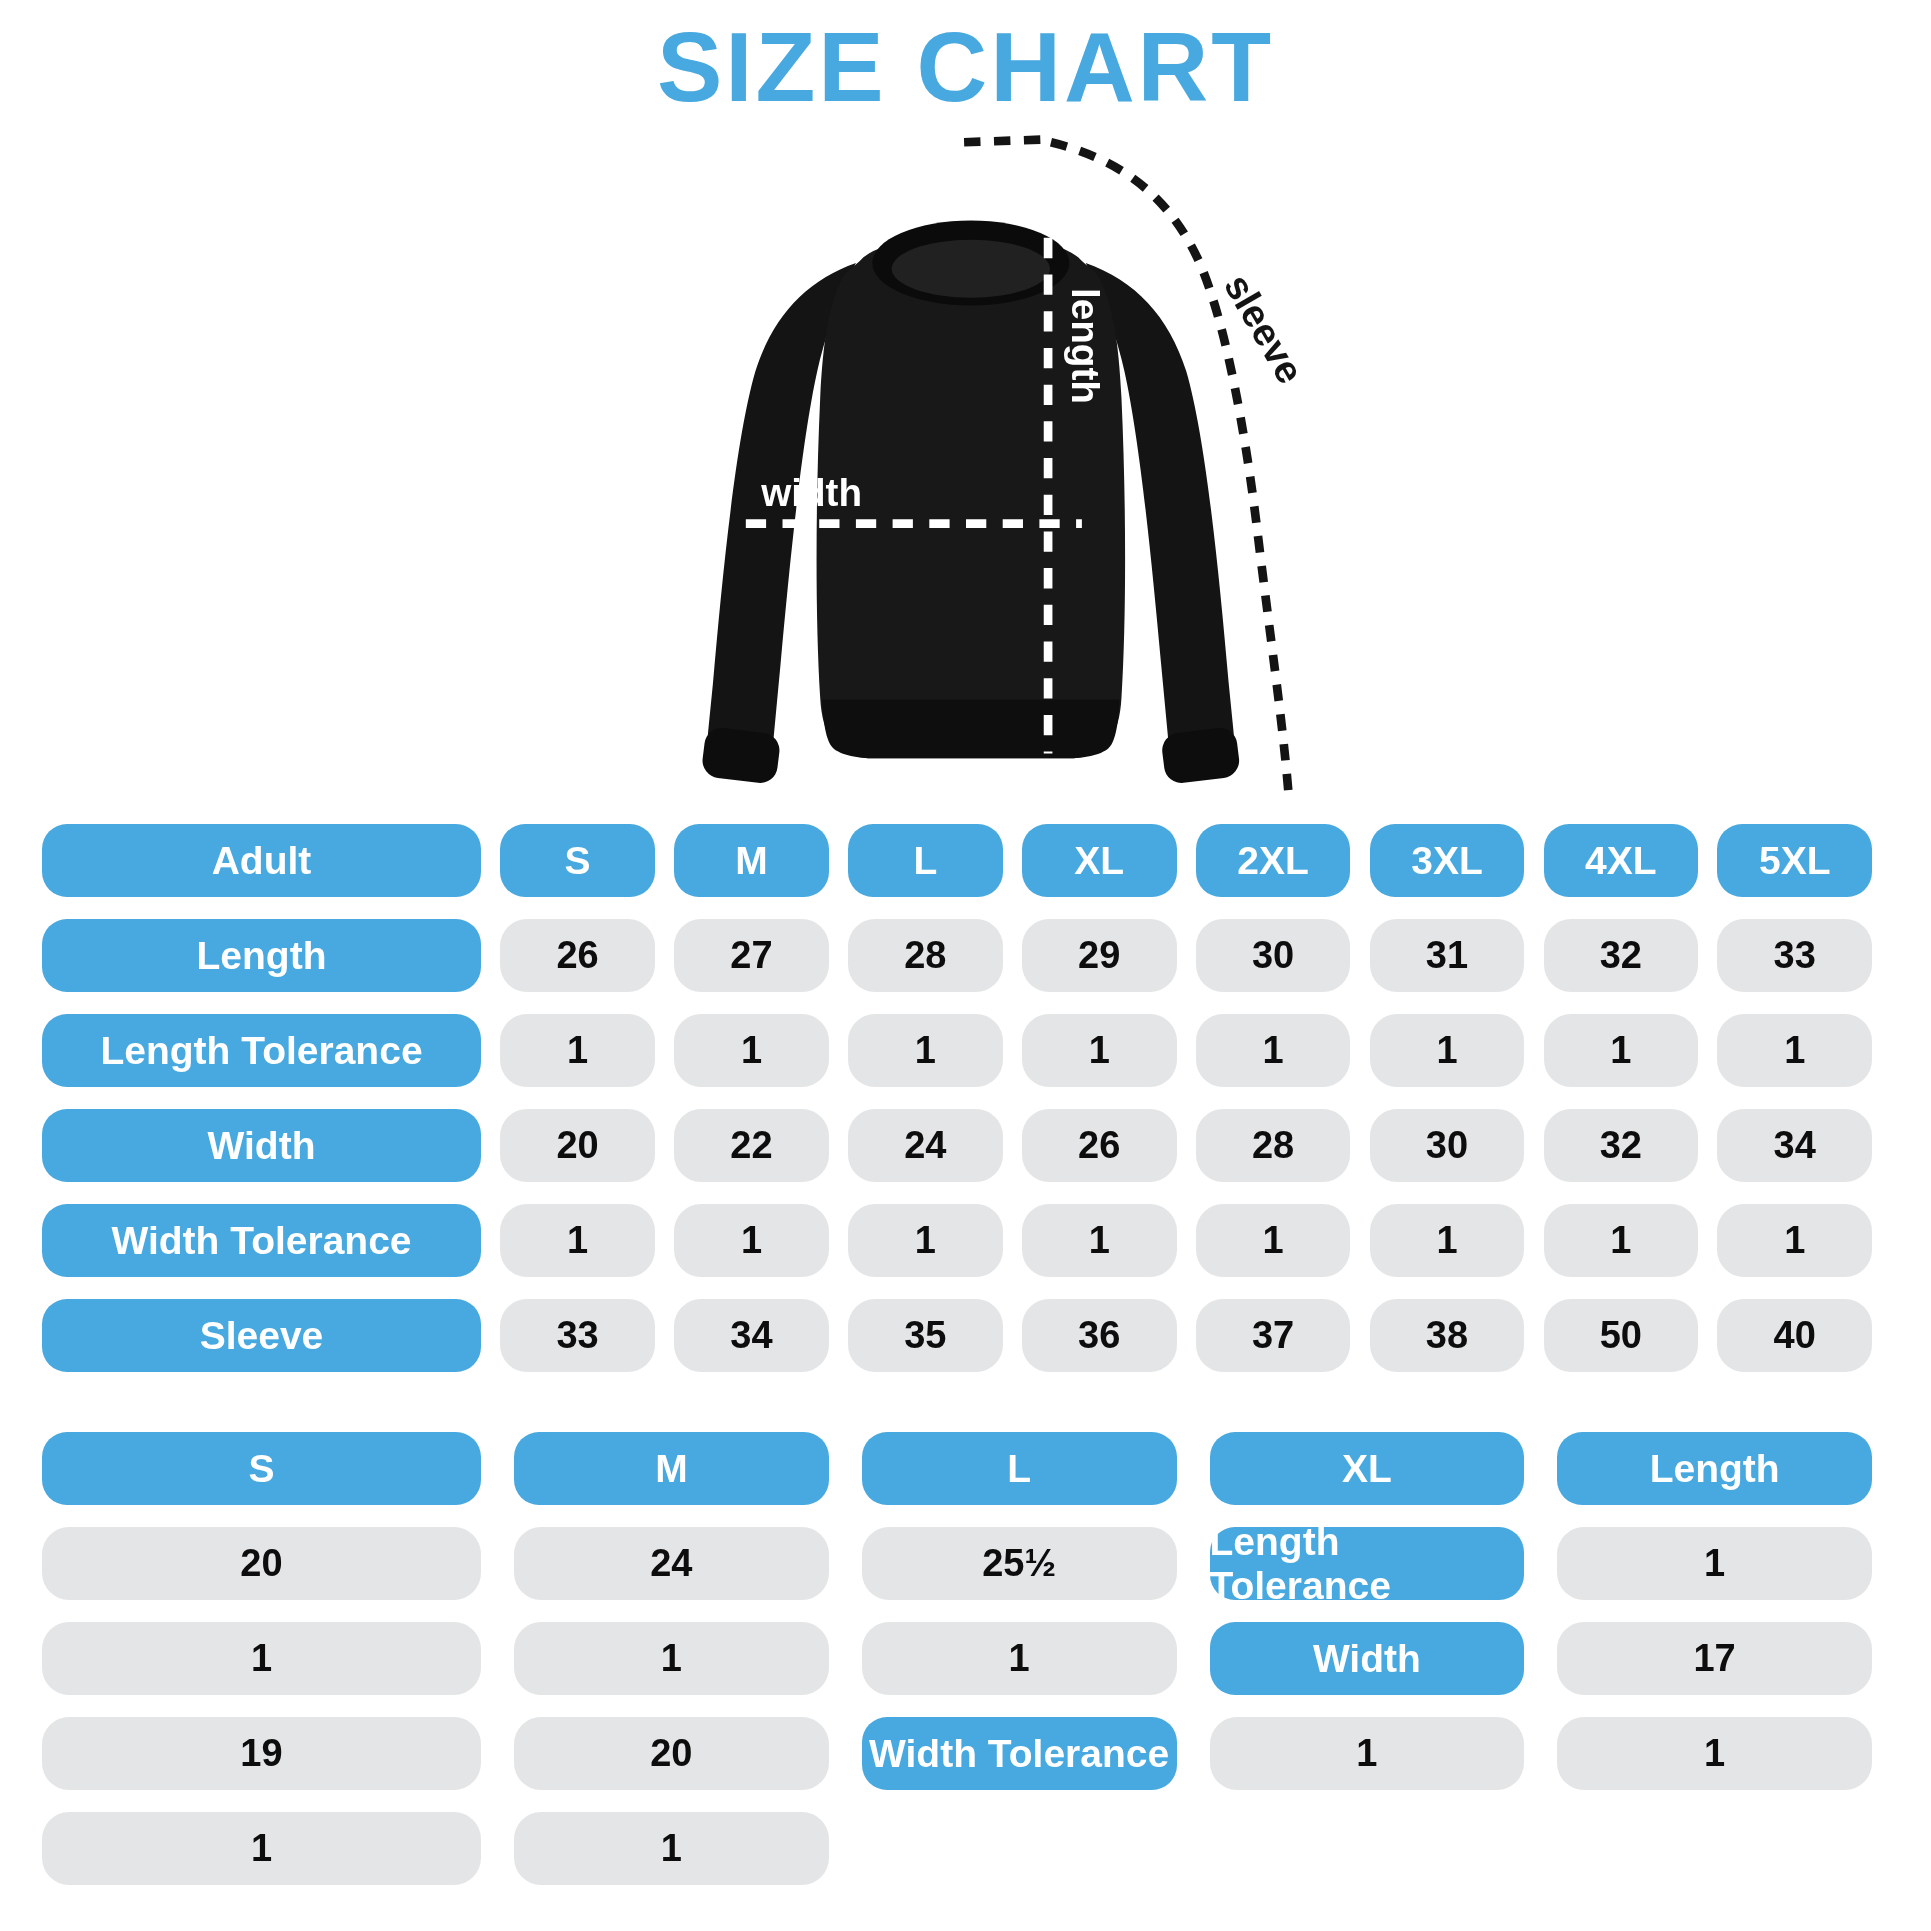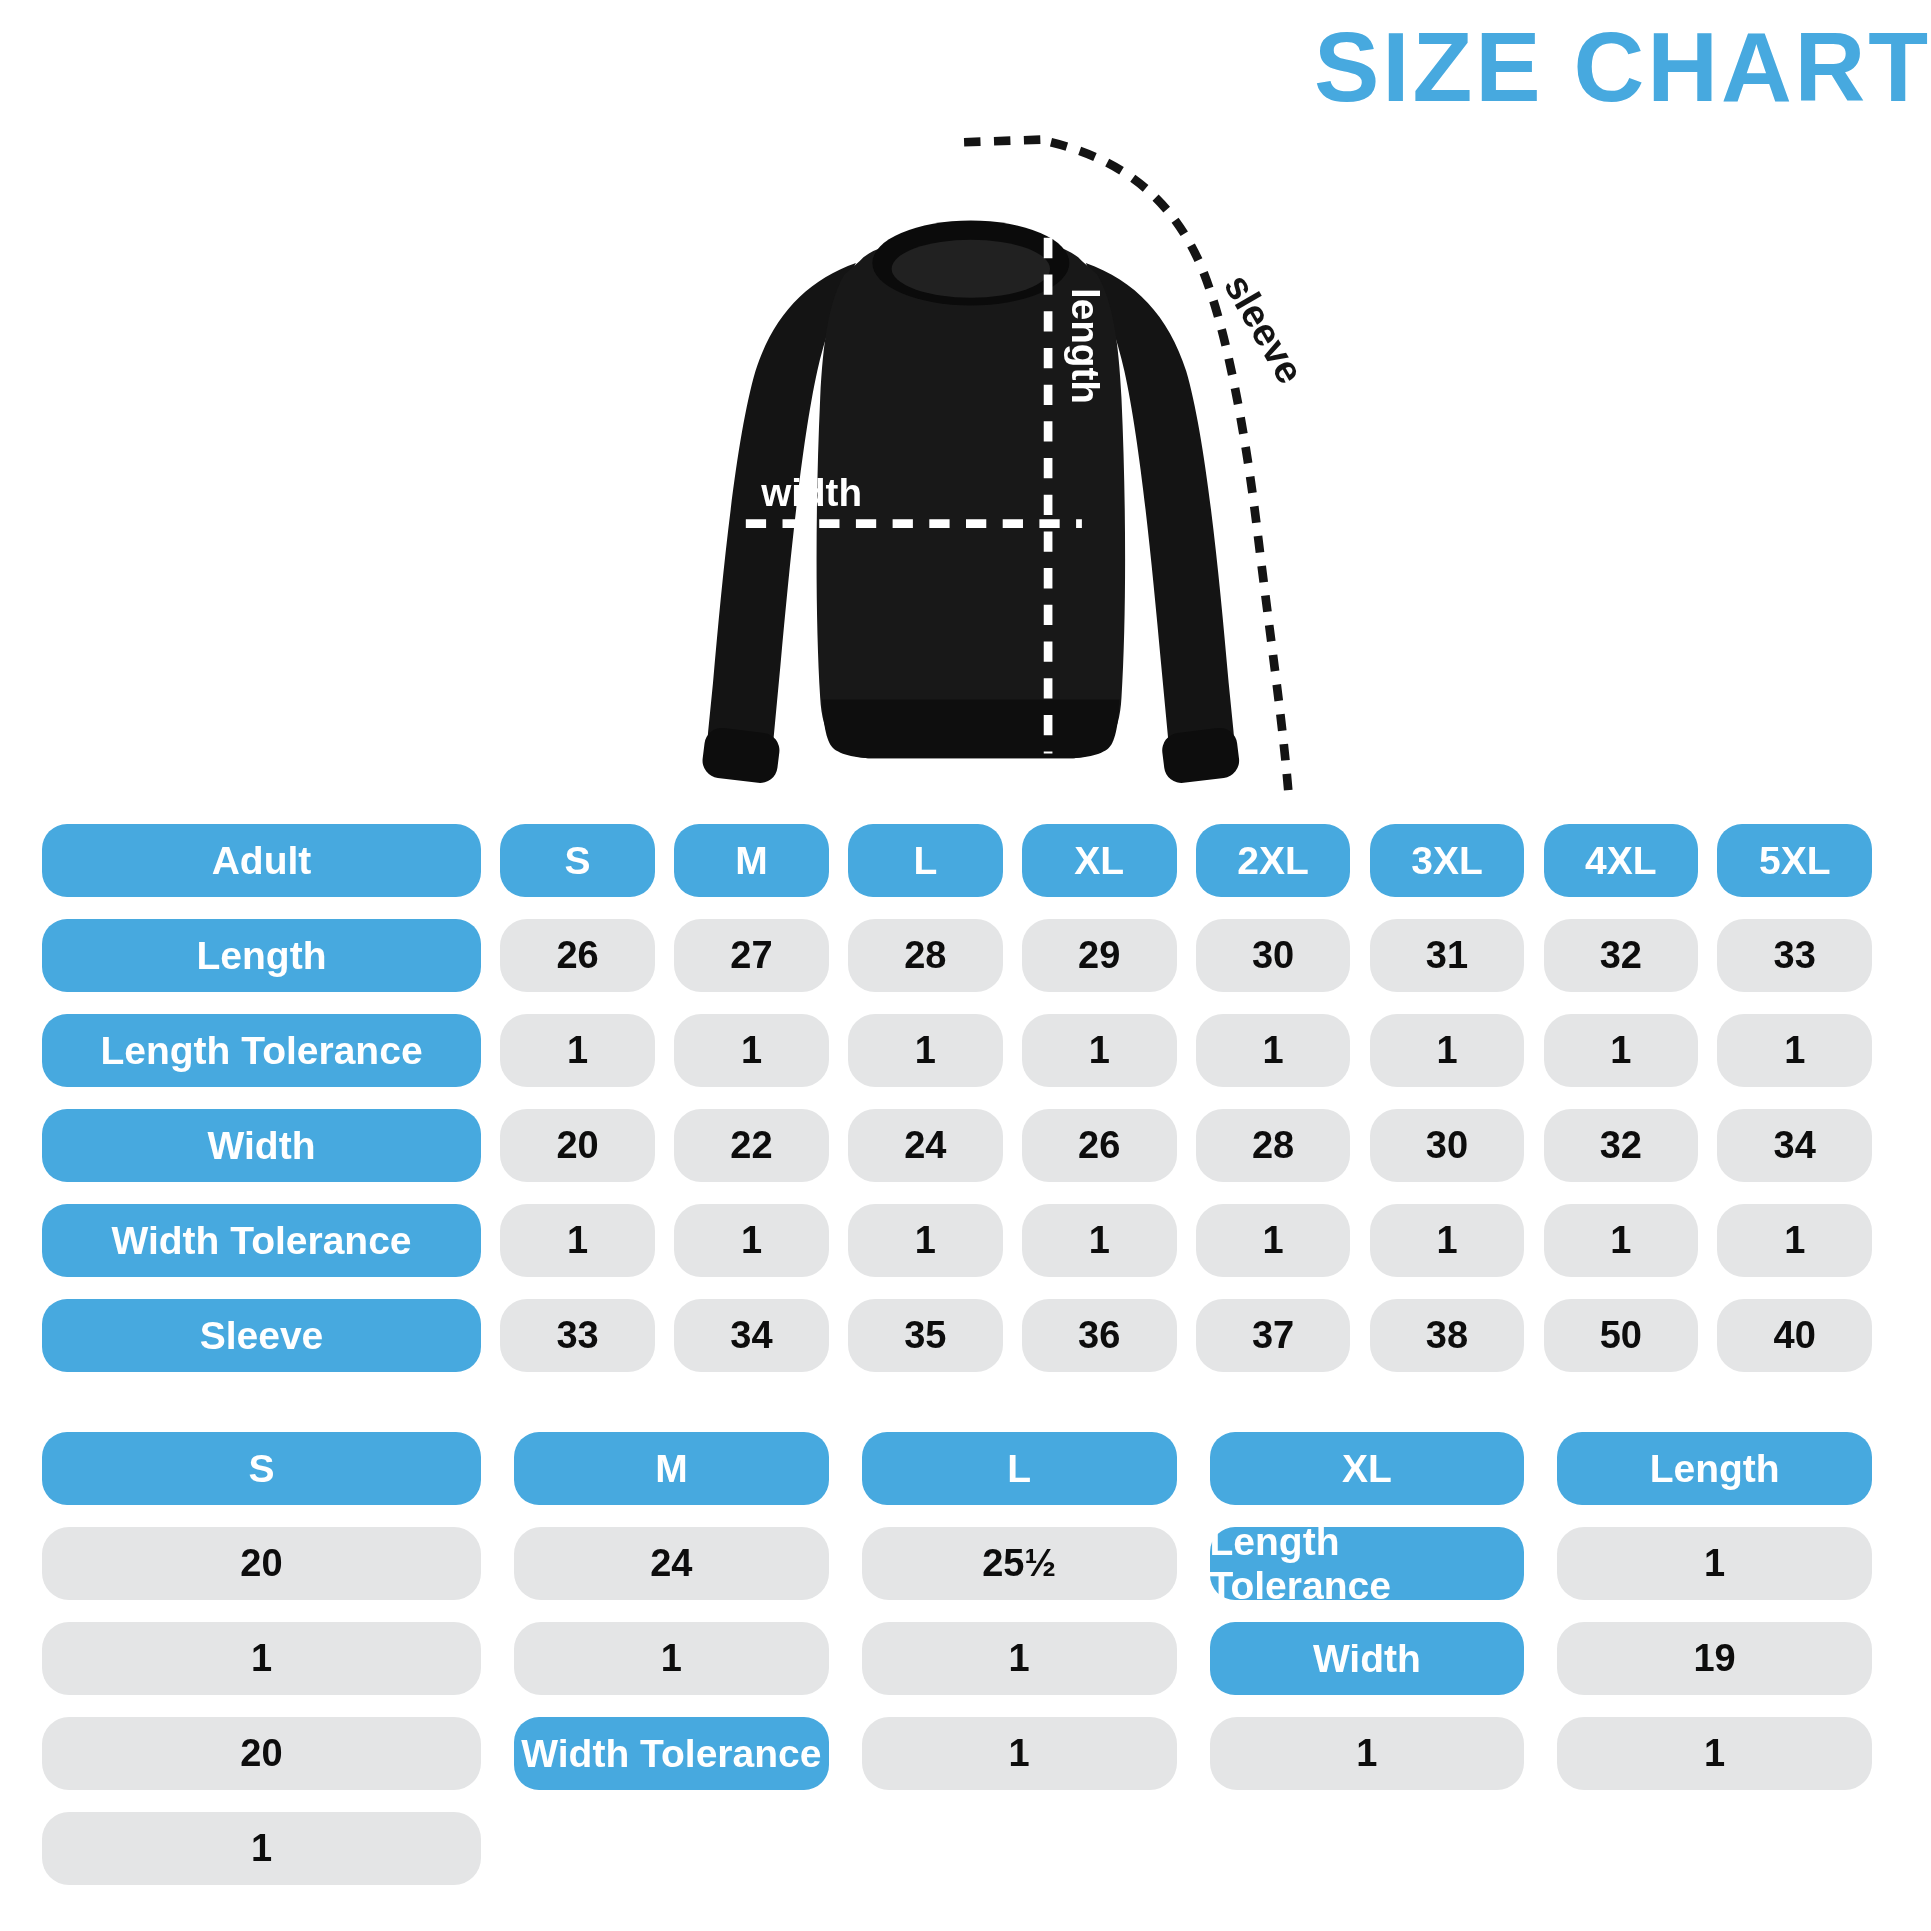--- a/index.html
+++ b/index.html
@@ -8,21 +8,21 @@
     --garment-black:#161616;
     --text-dark:#0d0d0d;
     --white:#ffffff;
   }
   *{margin:0;padding:0;box-sizing:border-box}
   html,body{width:1931px;height:1931px;background:#fff;
     font-family:"Liberation Sans",sans-serif;position:relative;overflow:hidden}
   .page{position:absolute;inset:0}
   .title{
     position:absolute;top:21px;left:0;width:100%;height:97px;
-    text-align:right;line-height:93px;
+    text-align:center;line-height:93px;
     font-size:98px;font-weight:bold;letter-spacing:2.9px;
     color:var(--accent-blue);
   }
   .figure{position:absolute;left:628px;top:118px;width:676px;height:710px}
   .measure-label{font-family:"Liberation Sans",sans-serif;font-weight:bold;font-size:40px}
   .lab-light{fill:#ffffff}
   .lab-dark{fill:#141414}
 
   .size-table{
     position:absolute;left:42px;width:1830px;
@@ -141,20 +141,21 @@
       <div class="pill head">Length</div>
       <div class="pill cell">20</div>
       <div class="pill cell">24</div>
       <div class="pill cell">25½</div>
       <div class="pill head">Length Tolerance</div>
       <div class="pill cell">1</div>
       <div class="pill cell">1</div>
       <div class="pill cell">1</div>
       <div class="pill cell">1</div>
       <div class="pill head">Width</div>
+      <div class="pill cell">17</div>
       <div class="pill cell">19</div>
       <div class="pill cell">20</div>
       <div class="pill head">Width Tolerance</div>
       <div class="pill cell">1</div>
       <div class="pill cell">1</div>
       <div class="pill cell">1</div>
       <div class="pill cell">1</div>
     </div>
 
 </div>

